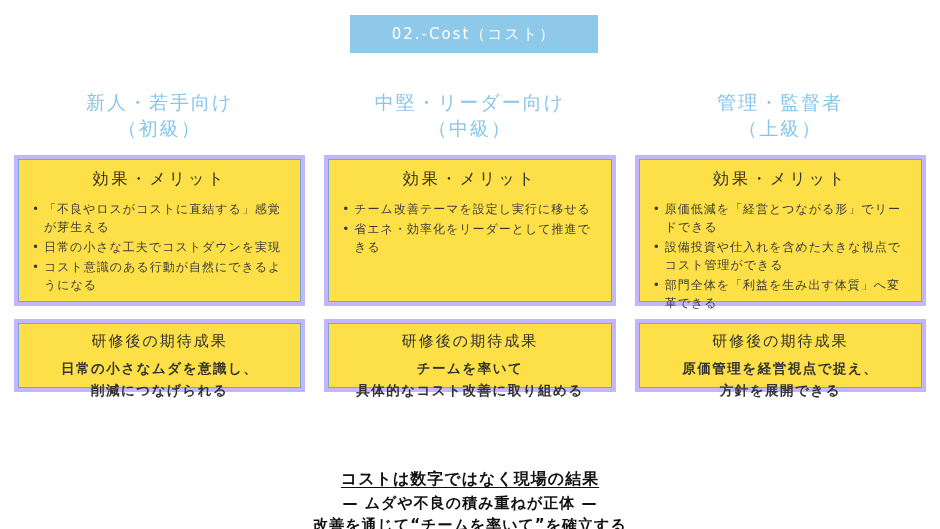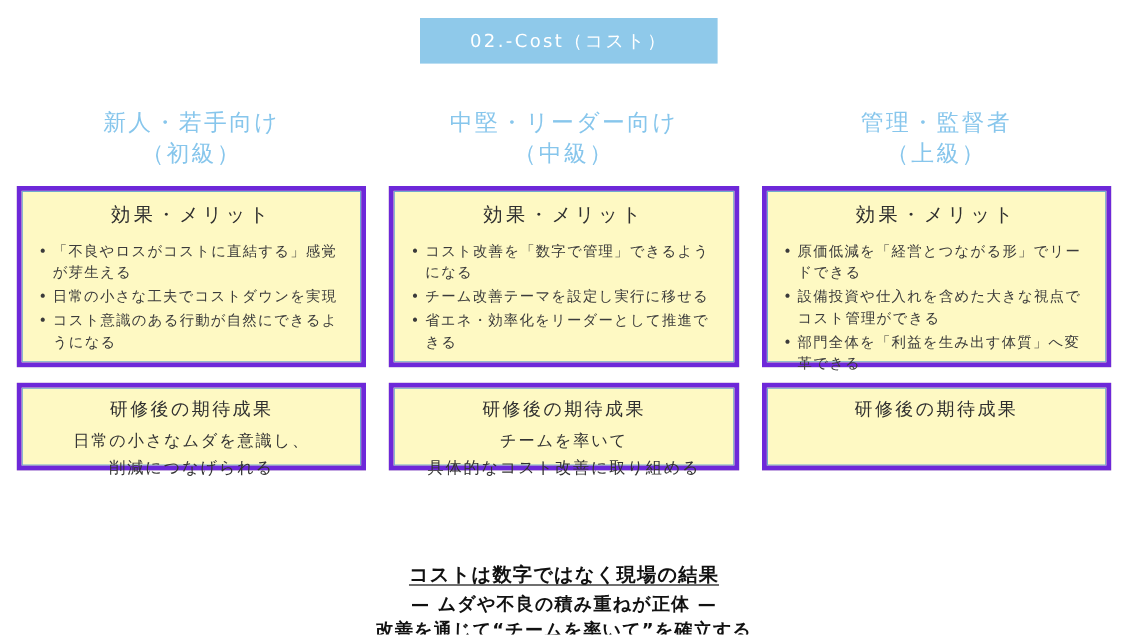--- a/index.html
+++ b/index.html
@@ -50,22 +50,22 @@
     color: #87c6ec;
     font-weight: normal;
     font-size: 19px;
     line-height: 1.35;
     letter-spacing: 2px;
     height: 57px;
     margin-bottom: 8px;
   }
 
   .box {
-    background: #fef9c3;
-    border: 4px solid #6d28d9;
+    background: #fde047;
+    border: 4px solid #c4b5fd;
     box-shadow: inset 0 0 0 1px #6fa9cf;
   }
   .box-effects {
     height: 151px;
     padding: 10px 12px 8px 12px;
   }
   .box-outcome {
     height: 73px;
     margin-top: 13px;
     padding: 9px 10px;
@@ -95,21 +95,21 @@
     content: "•";
     position: absolute;
     left: 2px;
     top: 0;
     font-size: 12px;
     color: #3b3b3b;
   }
 
   .outcome-text {
     font-size: 13.5px;
-    font-weight: 400;
+    font-weight: 700;
     line-height: 1.6;
     letter-spacing: 1.5px;
     color: #333333;
   }
 
   
   .footer {
     position: absolute;
     left: 0;
     top: 429px;
@@ -167,21 +167,20 @@
     </div>
 
     <div class="col">
       <div class="col-header">
         <div>中堅・リーダー向け</div>
         <div>（中級）</div>
       </div>
       <div class="box box-effects">
         <div class="box-title">効果・メリット</div>
         <ul class="bullets">
-          <li>コスト改善を「数字で管理」できるようになる</li>
           <li>チーム改善テーマを設定し実行に移せる</li>
           <li>省エネ・効率化をリーダーとして推進できる</li>
         </ul>
       </div>
       <div class="box box-outcome">
         <div class="box-title">研修後の期待成果</div>
         <div class="outcome-text">
           <div>チームを率いて</div>
           <div>具体的なコスト改善に取り組める</div>
         </div>
@@ -196,20 +195,24 @@
       <div class="box box-effects">
         <div class="box-title">効果・メリット</div>
         <ul class="bullets">
           <li>原価低減を「経営とつながる形」でリードできる</li>
           <li>設備投資や仕入れを含めた大きな視点でコスト管理ができる</li>
           <li>部門全体を「利益を生み出す体質」へ変革できる</li>
         </ul>
       </div>
       <div class="box box-outcome">
         <div class="box-title">研修後の期待成果</div>
+        <div class="outcome-text">
+          <div>原価管理を経営視点で捉え、</div>
+          <div>方針を展開できる</div>
+        </div>
       </div>
     </div>
 
   </div>
 
   <div class="footer">
     <div class="footer-line1">コストは数字ではなく現場の結果</div>
     <div class="footer-line2">— ムダや不良の積み重ねが正体 —</div>
     <div class="footer-line3">改善を通じて“チームを率いて”を確立する</div>
   </div>

